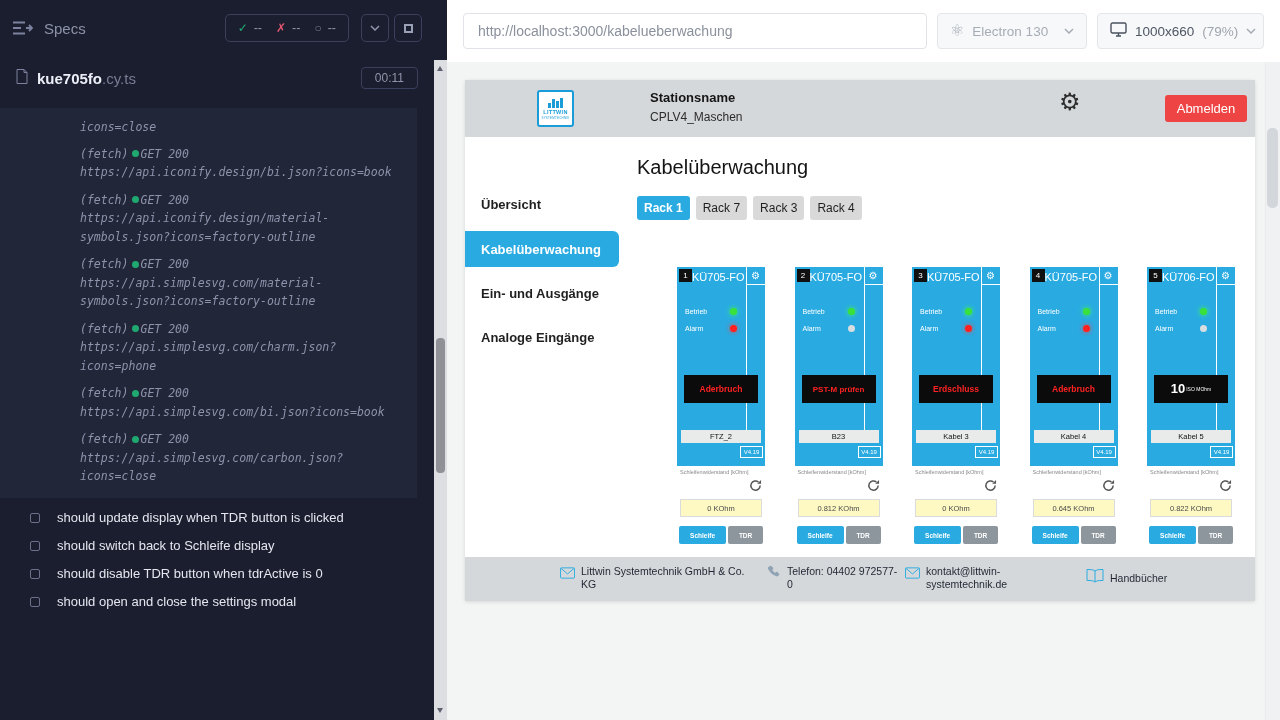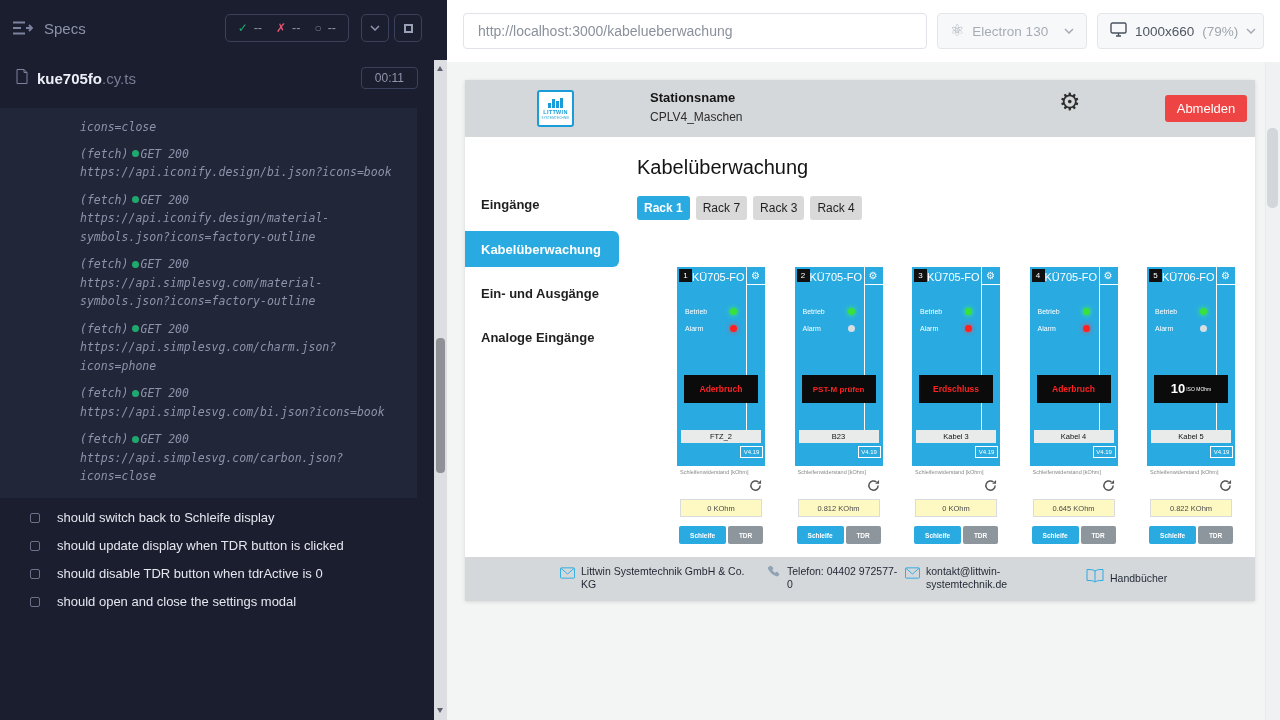--- a/index.html
+++ b/index.html
@@ -179,25 +179,25 @@
     <p class="log-line"><span class="lg-prefix">(fetch)</span><span class="lg-dot"></span><span class="lg-status">GET 200</span> <span class="lg-url">https://api.iconify.design/material-symbols.json?icons=factory-outline</span></p>
     <p class="log-line"><span class="lg-prefix">(fetch)</span><span class="lg-dot"></span><span class="lg-status">GET 200</span> <span class="lg-url">https://api.simplesvg.com/material-symbols.json?icons=factory-outline</span></p>
     <p class="log-line"><span class="lg-prefix">(fetch)</span><span class="lg-dot"></span><span class="lg-status">GET 200</span> <span class="lg-url">https://api.simplesvg.com/charm.json?icons=phone</span></p>
     <p class="log-line"><span class="lg-prefix">(fetch)</span><span class="lg-dot"></span><span class="lg-status">GET 200</span> <span class="lg-url">https://api.simplesvg.com/bi.json?icons=book</span></p>
     <p class="log-line"><span class="lg-prefix">(fetch)</span><span class="lg-dot"></span><span class="lg-status">GET 200</span> <span class="lg-url">https://api.simplesvg.com/carbon.json?icons=close</span></p>
   </div>
 
   <ul class="r-tests">
     <li>
         <span class="t-ico"></span>
-        <span>should switch back to Schleife display</span>
+        <span>should update display when TDR button is clicked</span>
       </li>
     <li>
         <span class="t-ico"></span>
-        <span>should update display when TDR button is clicked</span>
+        <span>should switch back to Schleife display</span>
       </li>
     <li>
         <span class="t-ico"></span>
         <span>should disable TDR button when tdrActive is 0</span>
       </li>
     <li>
         <span class="t-ico"></span>
         <span>should open and close the settings modal</span>
       </li>
   </ul>
@@ -255,21 +255,21 @@
       </div>
       <div class="station">
         <b>Stationsname</b>
         <span>CPLV4_Maschen</span>
       </div>
       <i class="aut-gear">⚙</i>
       <button class="logout">Abmelden</button>
     </div>
 
     <nav>
-      <div class="nav-item" style="top:106px">Eingänge</div>
+      <div class="nav-item" style="top:106px">Übersicht</div>
       <div class="nav-item active" style="top:151px">Kabelüberwachung</div>
       <div class="nav-item" style="top:195px">Ein- und Ausgänge</div>
       <div class="nav-item" style="top:239px">Analoge Eingänge</div>
     </nav>
 
     <h1 class="page-title">Kabelüberwachung</h1>
 
     <div class="racks">
       <span class="rack active">Rack 1</span>
       <span class="rack">Rack 7</span>

